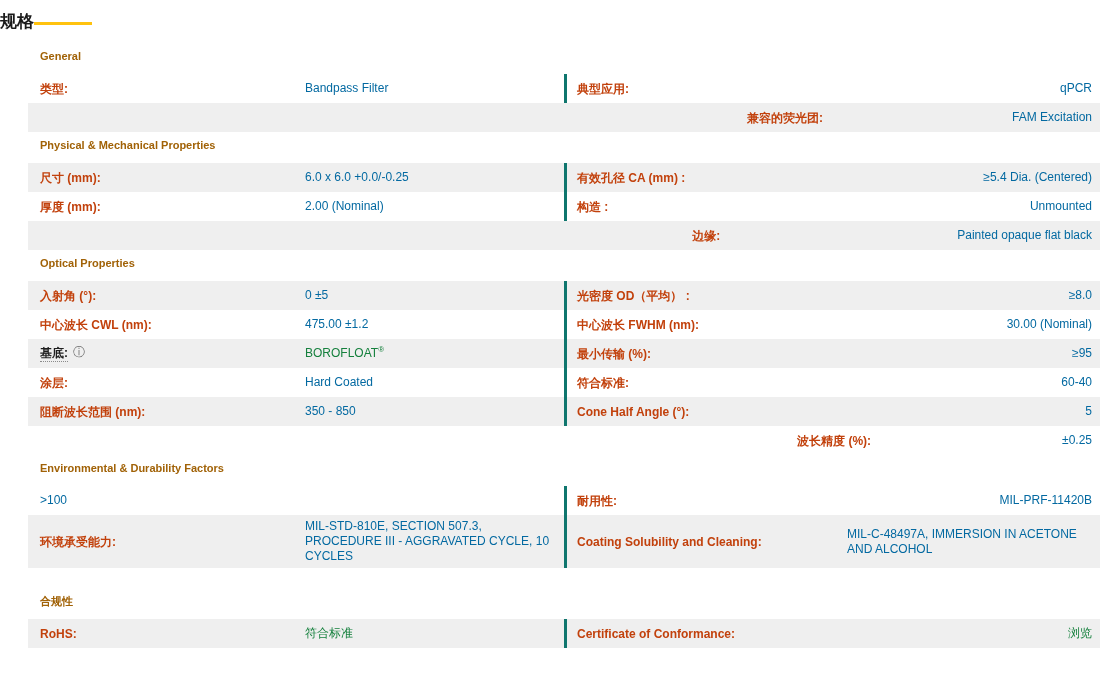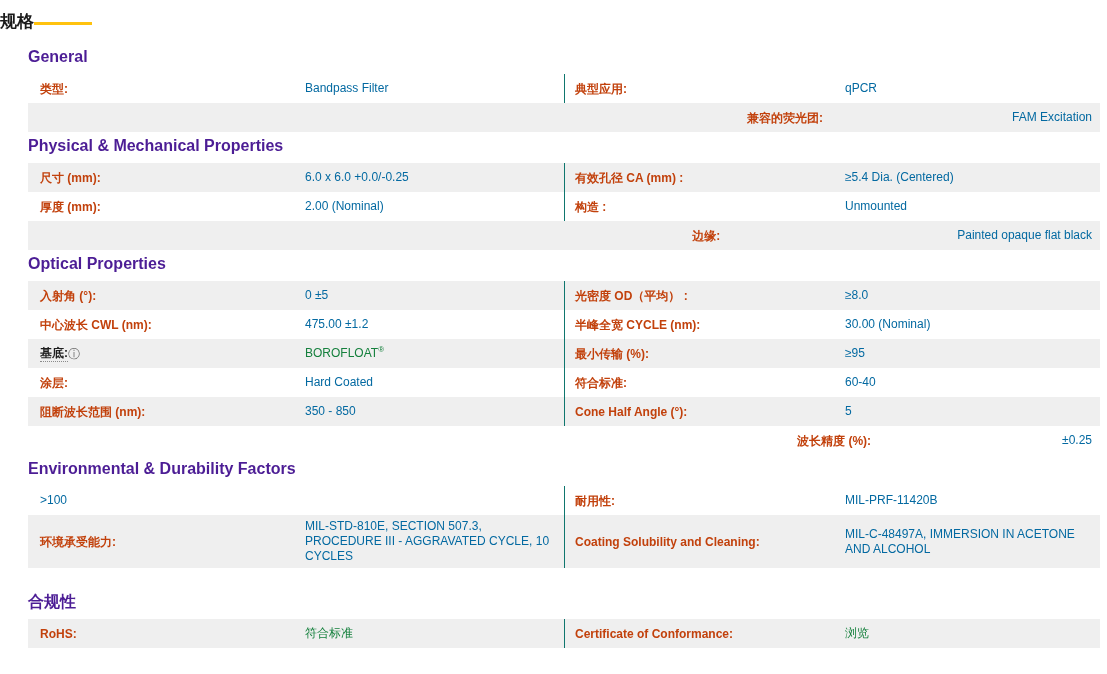--- a/index.html
+++ b/index.html
@@ -17,60 +17,61 @@
     margin:0;font-size:17px;font-weight:700;color:#1a1a1a;line-height:22px;
   }
   .title-underline{
     width:58px;height:3px;background:#ffc20e;margin-top:3px;
   }
   .content{
     padding:0 7px 0 28px;
   }
   .section{margin-top:0;}
   .section-heading{
-    margin:5px 0 9px 0;
-    font-size:16px;font-weight:800;color:#4c1d95;line-height:17px;
+    margin:5px 0 9px 12px;
+    font-size:11px;font-weight:800;color:#a16207;line-height:17px;
   }
   .section-heading.first{margin-top:15px;}
   .section.compliance{margin-top:25px;}
   .spec-table{width:100%;}
   .row{
     display:flex;align-items:stretch;min-height:29px;
   }
   .row.shaded{background:#efefef;}
   .cell{
     flex:0 0 50%;box-sizing:border-box;
     display:flex;align-items:center;
     padding:4px 8px 4px 12px;
   }
   .cell.full{flex:1 1 100%;justify-content:flex-end;}
   .cell.right{
-    border-left:1px solid #0f766e;
+    border-left:3px solid #0f766e;
     padding-left:10px;
+    justify-content:space-between;
   }
   .lbl{
     flex:0 0 265px;
     font-size:12px;font-weight:700;color:#c2410c;line-height:14px;
     padding-right:8px;box-sizing:border-box;
   }
   .cell.right .lbl{flex:0 0 270px;}
   .val{
     font-size:12px;font-weight:400;color:#0369a1;line-height:15px;
     max-width:256px;
   }
   .link{
     color:#15803d;text-decoration:none;cursor:pointer;font-size:12px;line-height:15px;
   }
   .link sup{font-size:8px;line-height:0;}
   .dotted{
     border-bottom:1px dotted #8a8a8a;
     padding-bottom:1px;
     cursor:help;
   }
-  .lbl-flex{display:flex;align-items:center;flex:0 0 265px;padding-right:24px;box-sizing:border-box;}
+  .lbl-flex{display:flex;gap:5px;flex:0 0 265px;padding-right:24px;box-sizing:border-box;}
   .lbl-flex .lbl-text{
     font-size:12px;font-weight:700;color:#1e1e1e;line-height:14px;
   }
   .info-icon{
     font-size:12px;color:#6d6d6d;font-weight:400;line-height:12px;cursor:pointer;
   }
 </style>
 </head>
 <body>
 
@@ -147,21 +148,21 @@
           <span class="lbl">光密度 OD（平均） :</span>
           <span class="val">≥8.0</span>
         </div>
       </div>
       <div class="row">
         <div class="cell">
           <span class="lbl">中心波长 CWL (nm):</span>
           <span class="val">475.00 ±1.2</span>
         </div>
         <div class="cell right">
-          <span class="lbl">半峰全宽 CYCLE (nm):</span>
+          <span class="lbl">中心波长 FWHM (nm):</span>
           <span class="val">30.00 (Nominal)</span>
         </div>
       </div>
       <div class="row shaded">
         <div class="cell">
           <span class="lbl-flex">
             <span class="lbl-text dotted">基底:</span>
             <span class="info-icon">ⓘ</span>
           </span>
           <a class="link"><span>BOROFLOAT</span><sup>®</sup></a>

